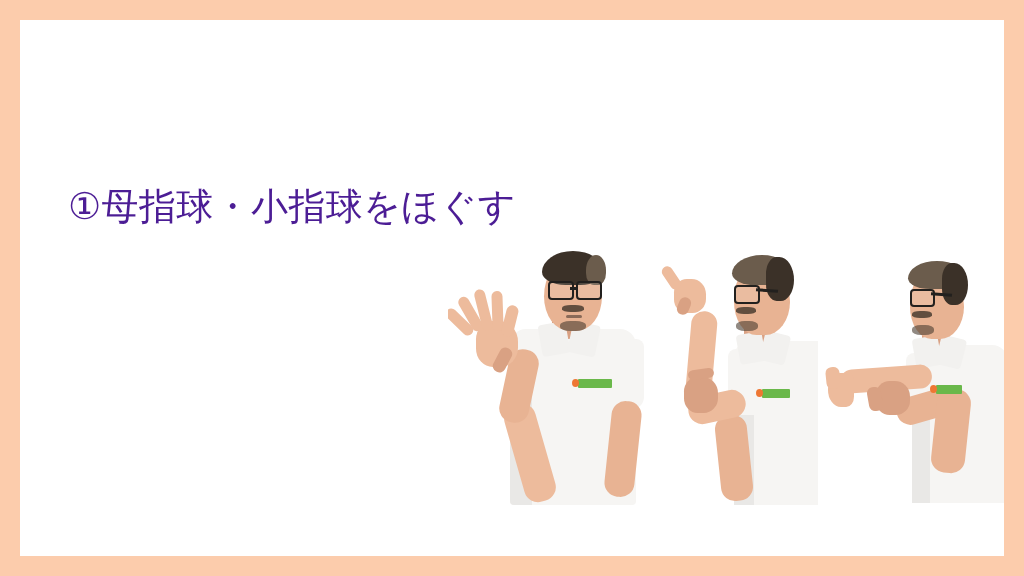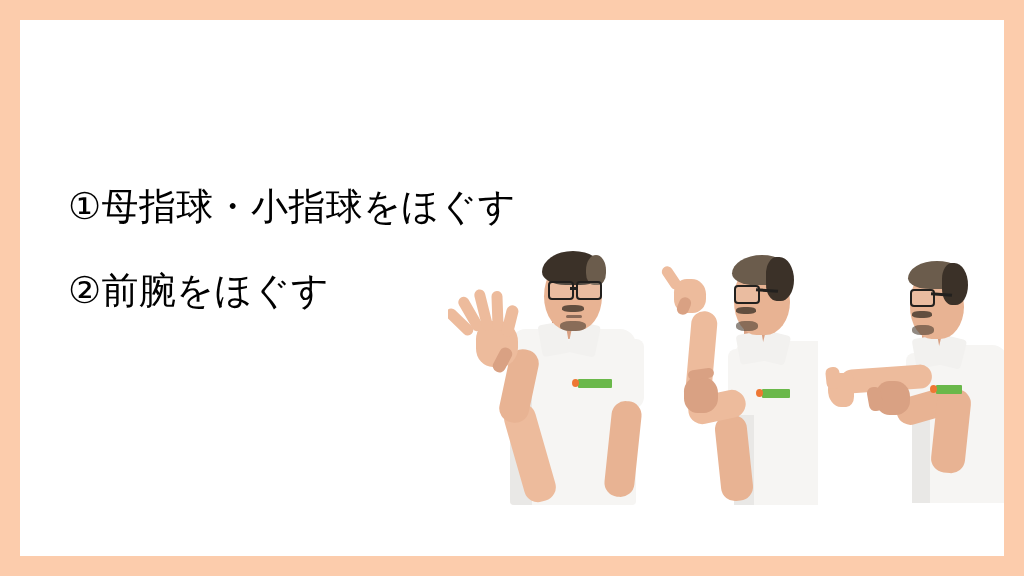--- a/index.html
+++ b/index.html
@@ -49,21 +49,21 @@
   
   .steps {
     position: absolute;
     left: 48px;
     top: 168px;
     width: 520px;
   }
   .step-line {
     font-size: 37px;
     line-height: 1;
-    color: #000000;
+    color: #4c1d95;
     letter-spacing: 0.01em;
     margin: 0 0 47px 0;
     white-space: nowrap;
   }
   .step-line:last-child { margin-bottom: 0; }
 
   
   .photos {
     position: absolute;
     left: 400px;
@@ -155,21 +155,20 @@
 </style>
 </head>
 <body>
 
 <div class="slide">
   <div class="slide-inner">
 
 
     <div class="steps">
       <p class="step-line">①母指球・小指球をほぐす</p>
-      <p class="step-line">②前腕をほぐす</p>
     </div>
 
     <div class="photos">
 
       <div class="photo photo-1">
         <div class="fig">
 
           <div class="torso shirt" style="left:62px; top:86px; width:126px; height:176px;"></div>
           <div class="shirt-sh" style="position:absolute; left:62px; top:150px; width:22px; height:112px; border-radius:0 0 0 4px;"></div>
 

